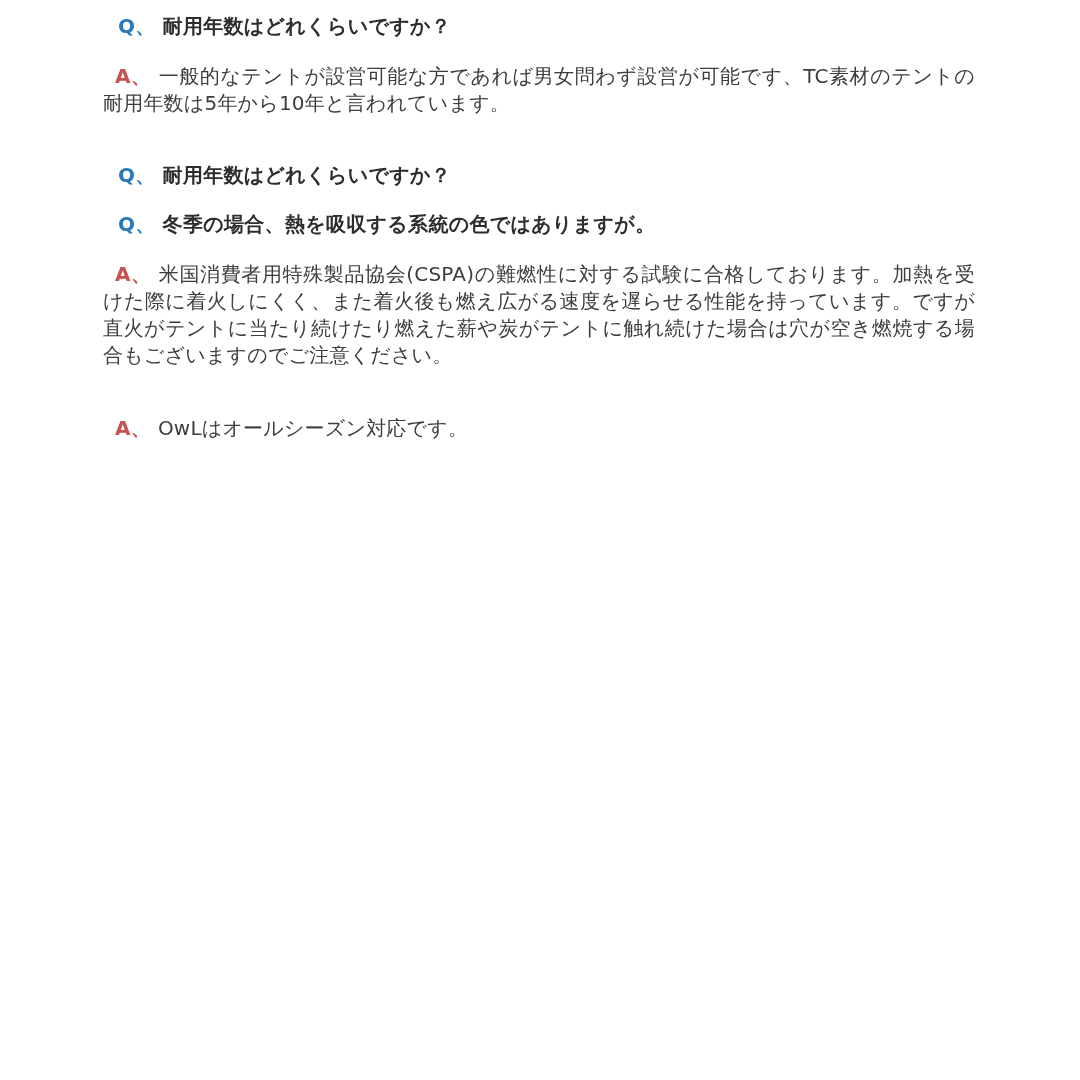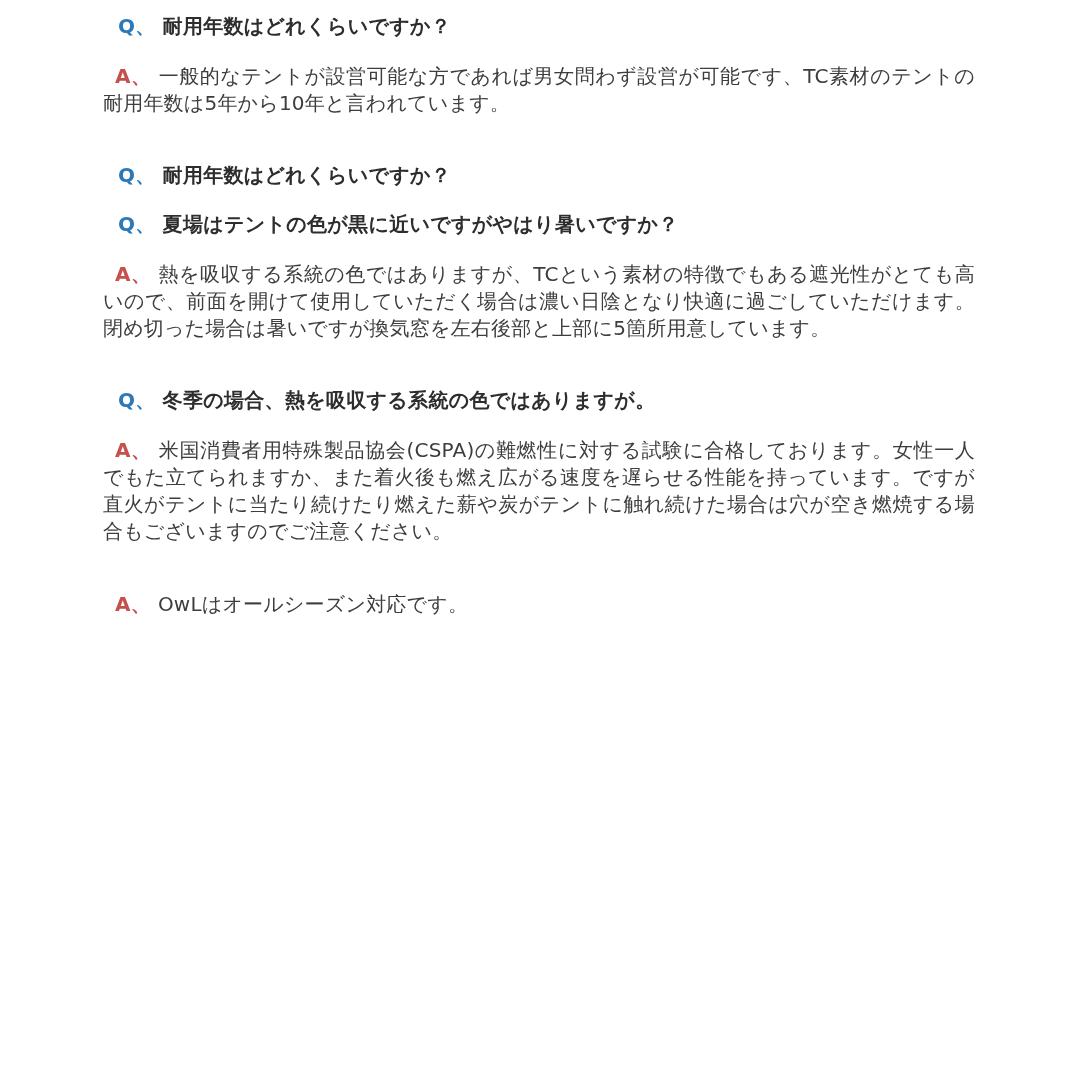--- a/index.html
+++ b/index.html
@@ -69,27 +69,23 @@
   </div>
 
 
   <div class="faq-item">
   </div>
 
   <div class="faq-item">
     <p class="question"><span class="q-mark">Q、</span><span class="q-text">耐用年数はどれくらいですか？</span></p>
   </div>
 
-  <div class="faq-item">
-    <p class="question"><span class="q-mark">Q、</span><span class="q-text">夏場はテントの色が黒に近いですがやはり暑いですか？</span></p>
-    <p class="answer"><span class="a-mark">A、</span><span class="a-text">熱を吸収する系統の色ではありますが、TCという素材の特徴でもある遮光性がとても高いので、前面を開けて使用していただく場合は濃い日陰となり快適に過ごしていただけます。閉め切った場合は暑いですが換気窓を左右後部と上部に5箇所用意しています。</span></p>
-  </div>
 
   <div class="faq-item">
     <p class="question"><span class="q-mark">Q、</span><span class="q-text">冬季の場合、熱を吸収する系統の色ではありますが。</span></p>
-    <p class="answer"><span class="a-mark">A、</span><span class="a-text">米国消費者用特殊製品協会(CSPA)の難燃性に対する試験に合格しております。女性一人でもた立てられますか、また着火後も燃え広がる速度を遅らせる性能を持っています。ですが直火がテントに当たり続けたり燃えた薪や炭がテントに触れ続けた場合は穴が空き燃焼する場合もございますのでご注意ください。</span></p>
+    <p class="answer"><span class="a-mark">A、</span><span class="a-text">米国消費者用特殊製品協会(CSPA)の難燃性に対する試験に合格しております。加熱を受けた際に着火しにくく、また着火後も燃え広がる速度を遅らせる性能を持っています。ですが直火がテントに当たり続けたり燃えた薪や炭がテントに触れ続けた場合は穴が空き燃焼する場合もございますのでご注意ください。</span></p>
   </div>
 
   <div class="faq-item">
     <p class="answer"><span class="a-mark">A、</span><span class="a-text">OwLはオールシーズン対応です。</span></p>
   </div>
 </div>
 </div>
 
 </body></html>

